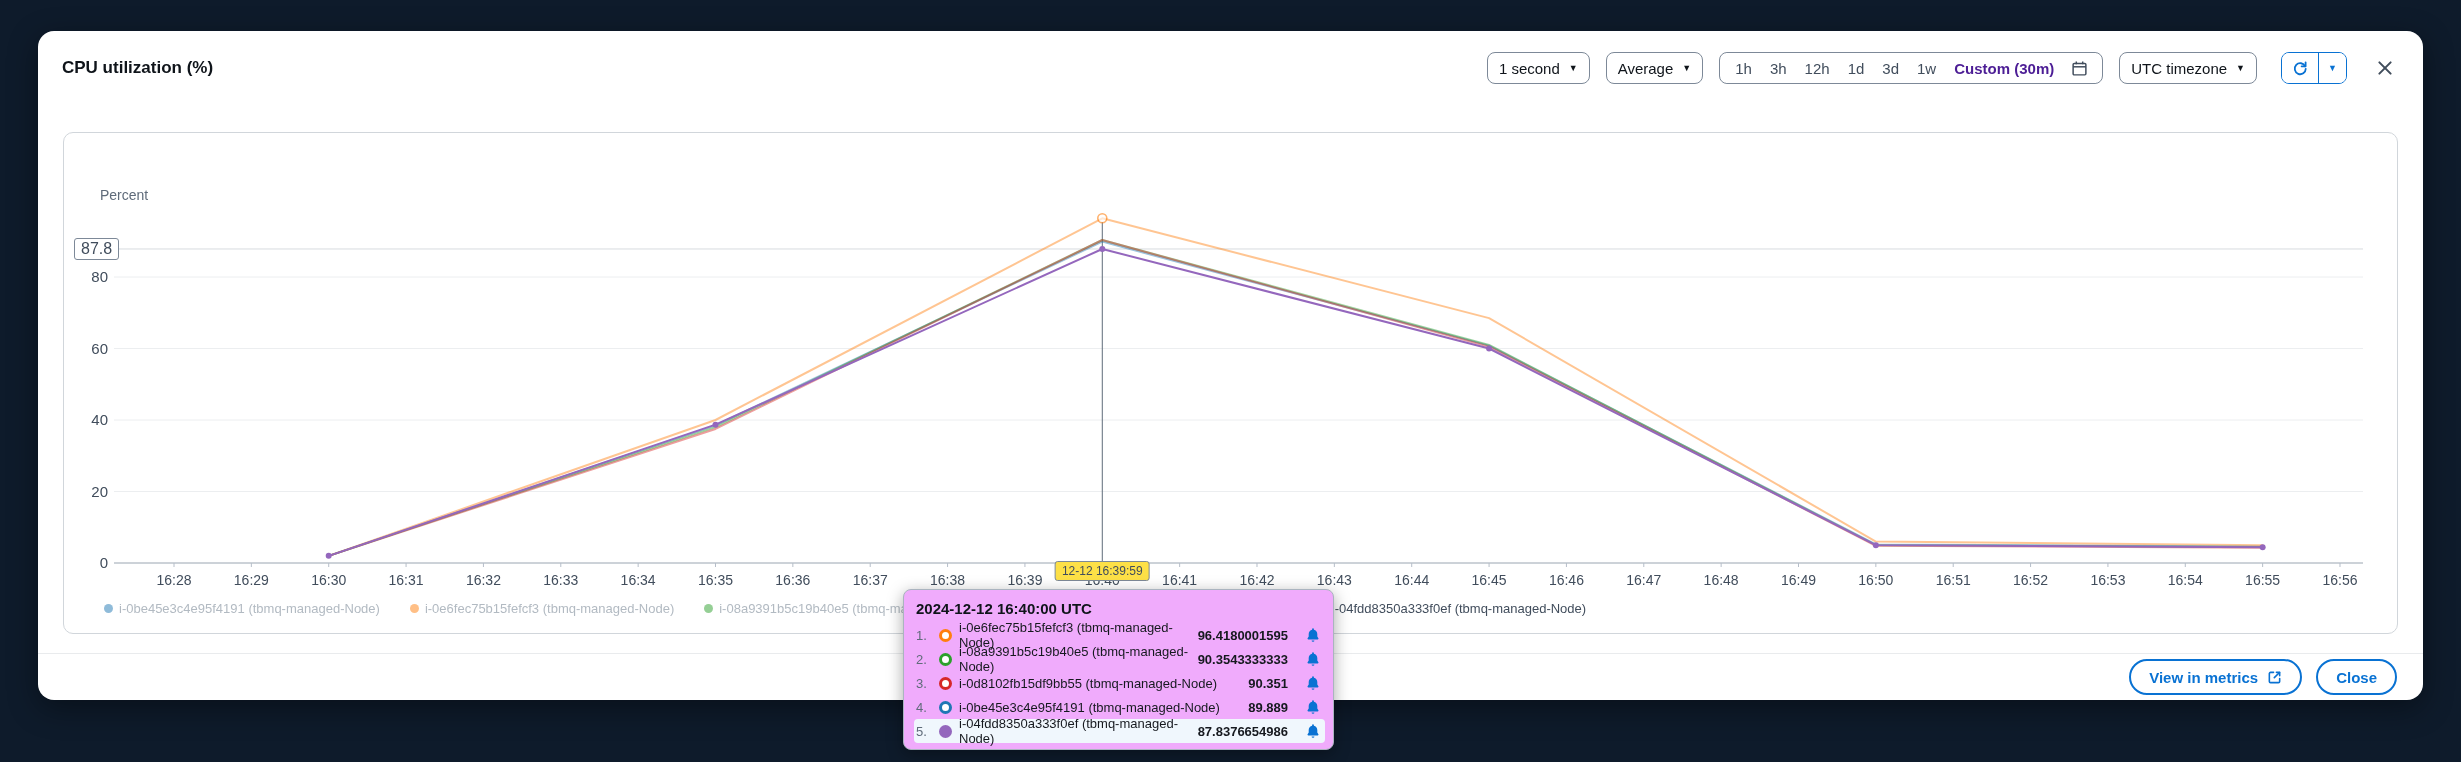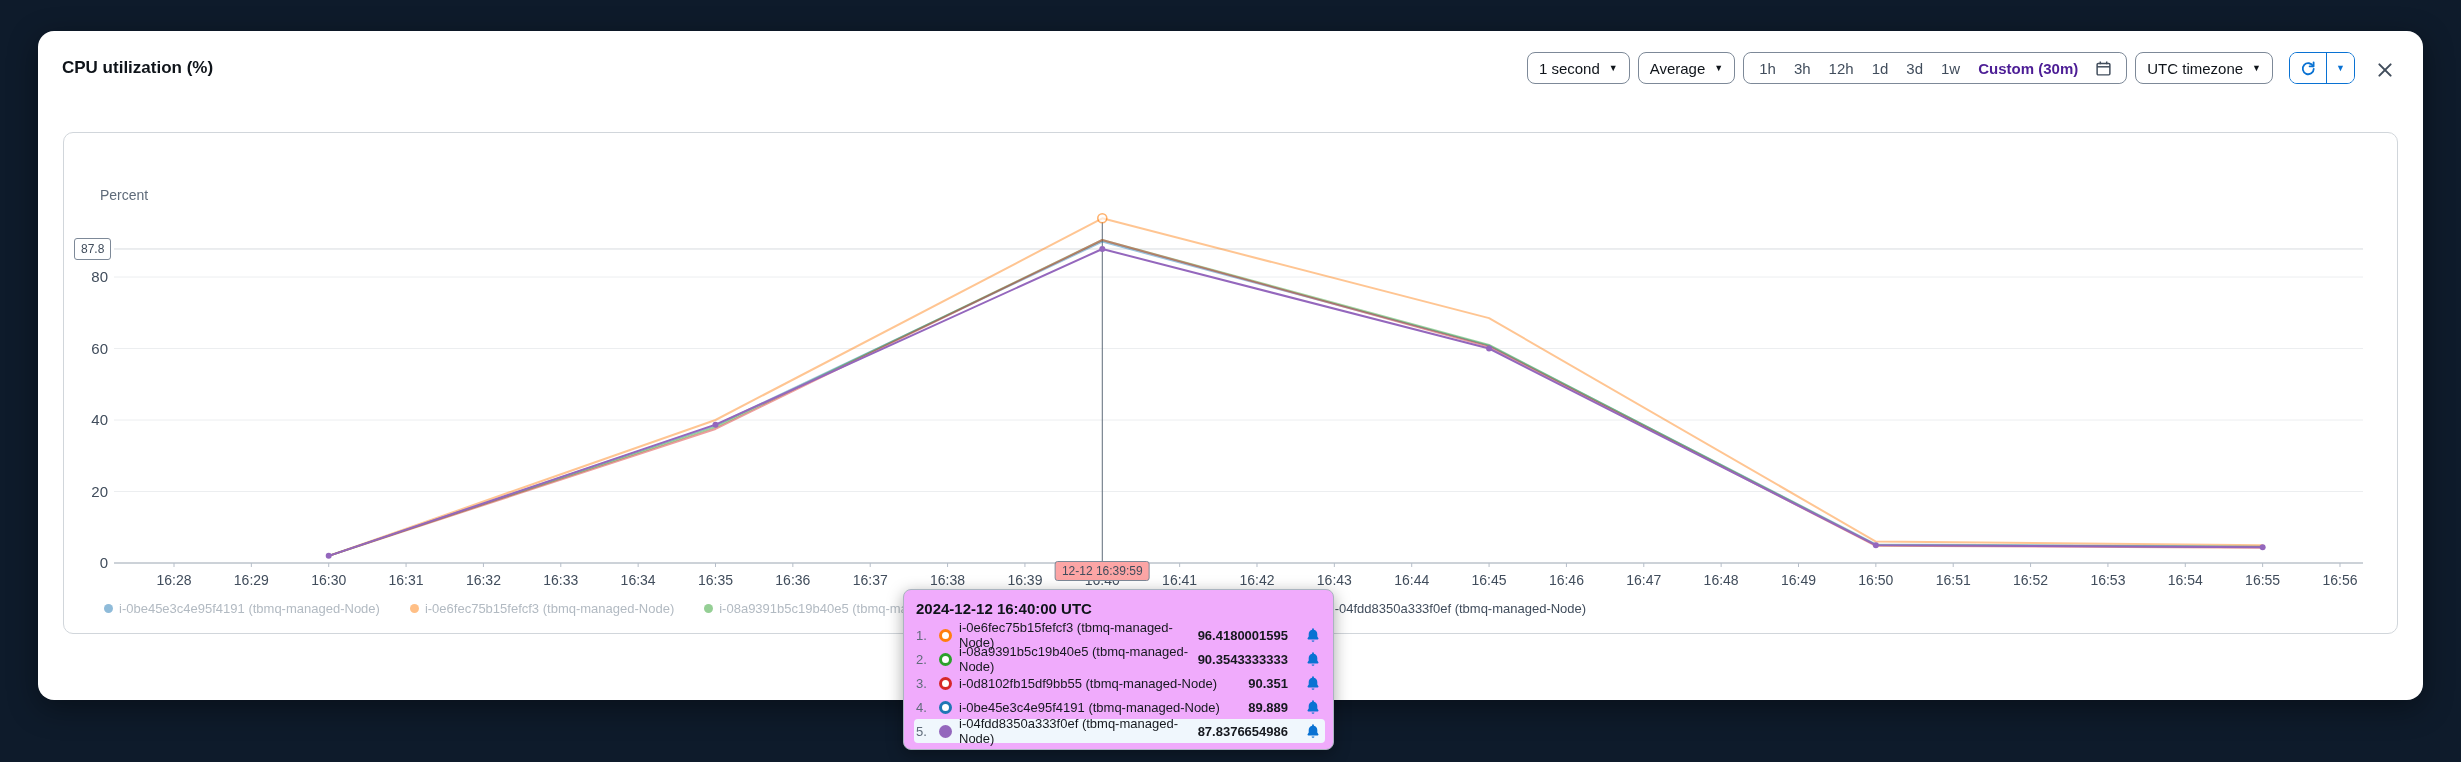--- a/index.html
+++ b/index.html
@@ -16,21 +16,21 @@
     background: #fff; border-radius: 16px;
     box-shadow: 0 8px 30px rgba(0,0,0,.4);
   }
 
   
   .modal-header {
     position: absolute; left: 24px; right: 24px; top: 20px; height: 34px;
     display: flex; align-items: center; justify-content: space-between;
   }
   .page-title { font-size: 17px; font-weight: 700; color: #0f141a; }
-  .controls { display: flex; align-items: flex-end; gap: 8px; }
+  .controls { display: flex; align-items: center; gap: 16px; }
   button { background: #fff; border: none; font-family: inherit; cursor: pointer; }
   .dd {
     height: 32px; border: 1px solid #7d8998; border-radius: 8px;
     display: inline-flex; align-items: center; gap: 9px; padding: 0 11px;
     font-size: 15px; color: #0f141a; white-space: nowrap;
   }
   .caret { font-size: 9px; color: #0f141a; line-height: 1; }
   .caret.blue { color: #0972d3; }
 
   .range-group {
@@ -61,25 +61,25 @@
     border: 1px solid #d1d6db; border-radius: 10px; background: #fff;
   }
   .percent-label { position: absolute; left: 12px; top: 54px; font-size: 14px; color: #5f6b7a; margin-left: 24px; }
   svg.chart { position: absolute; left: 0; top: 0; cursor: crosshair; }
   .ytick { font-size: 15px; fill: #414d5c; font-family: "Liberation Sans", "DejaVu Sans", sans-serif; }
   .xtick { font-size: 14px; fill: #414d5c; font-family: "Liberation Sans", "DejaVu Sans", sans-serif; }
 
   .hover-badge {
     position: absolute; left: 10px; height: 22px; padding: 0 6px;
     border: 1px solid #7d8998; background: #fff; border-radius: 3px;
-    font-size: 12px; color: #414d5c; display: flex; align-items: center;
+    font-size: 16px; color: #414d5c; display: flex; align-items: center;
   }
   .crosshair-label {
     position: absolute; top: 428px; transform: translateX(-50%);
-    border: 1px solid #7d8998; background: #fca5a5; border-radius: 3px;
+    border: 1px solid #7d8998; background: #fde047; border-radius: 3px;
     font-size: 12px; color: #414d5c; padding: 2px 6px; white-space: nowrap;
   }
 
   .legend {
     position: absolute; left: 40px; top: 468px; display: flex; gap: 30px; white-space: nowrap;
   }
   .legend-item { display: inline-flex; align-items: center; gap: 6px; font-size: 13px; color: #414d5c; cursor: pointer; }
   .legend-item.dim { color: #b2bac2; }
   .legend-dot { width: 9px; height: 9px; border-radius: 50%; flex: 0 0 auto; }
 
@@ -283,20 +283,33 @@
             <span class="legend-dot" style="background: rgb(214, 39, 40); opacity: 0.5;"></span>
             <span>i-0d8102fb15df9bb55 (tbmq-managed-Node)</span>
           </div>
           <div class="legend-item">
             <span class="legend-dot" style="background: rgb(148, 103, 189);"></span>
             <span>i-04fdd8350a333f0ef (tbmq-managed-Node)</span>
           </div>
         </div>
     </div>
 
+    <div class="modal-footer">
+      <button class="btn">
+        <span>View in metrics</span>
+        <svg width="15" height="15" viewBox="0 0 16 16" fill="none" stroke="#0972d3" stroke-width="1.7" stroke-linecap="round" stroke-linejoin="round">
+          <path d="M13.5 9v3.2a1.3 1.3 0 0 1-1.3 1.3H3.8a1.3 1.3 0 0 1-1.3-1.3V3.8a1.3 1.3 0 0 1 1.3-1.3H7"></path>
+          <path d="M10 2.5h3.5V6"></path>
+          <path d="M13.3 2.7L7.8 8.2"></path>
+        </svg>
+      </button>
+      <button class="btn">
+        <span>Close</span>
+      </button>
+    </div>
   </div>
 
   <div class="tooltip">
     <div class="tt-header">2024-12-12 16:40:00 UTC</div>
     <div id="tt-rows">
         <div class="tt-row">
           <span class="tt-num">1.</span>
           <span class="tt-ring" style="border-color:#ff7f0e"></span>
           <span class="tt-label">i-0e6fec75b15fefcf3 (tbmq-managed-Node)</span>
           <span class="tt-value">96.4180001595</span>

